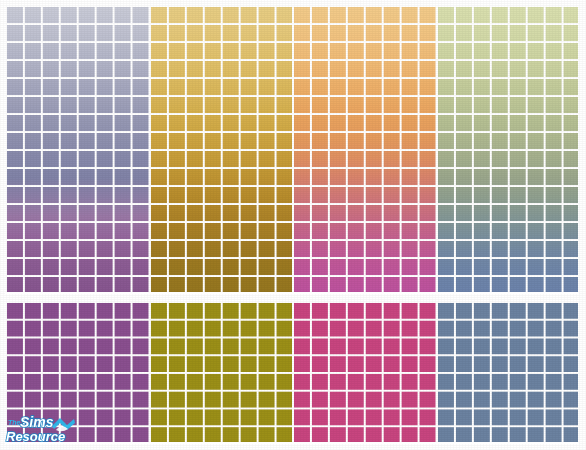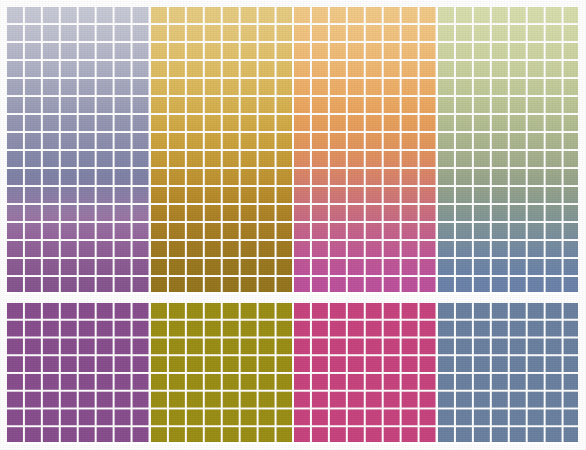--- a/index.html
+++ b/index.html
@@ -169,14 +169,25 @@
     <div class="block">
       <div class="fill" id="fill-s3" style="background: rgb(107, 130, 160);"></div>
       <div class="grid grid-bottom"></div>
     </div>
 
     <div class="edge-bottom"></div>
   </div>
 
   <div id="noise"></div>
 
+  <div id="watermark">
+    <svg viewBox="0 0 82 31" xmlns="http://www.w3.org/2000/svg" aria-label="The Sims Resource">
+      <g>
+        <path d="M48 12 L56 4 L63 11 L70 5 L71 9 L63 16 L56 9 L50 15 Z" fill="#29b6e8" opacity="0.95"></path>
+        <path d="M52 16 Q58 9 64 15 Q58 19 52 16 Z" fill="#ffffff" opacity="0.9"></path>
+      </g>
+      <text id="wm-the" x="4" y="11" font-family="'Liberation Sans',sans-serif" font-size="7" font-weight="bold" font-style="italic" fill="#29b6e8">The</text>
+      <text id="wm-sims" x="16" y="13" font-family="'Liberation Sans',sans-serif" font-size="14" font-weight="bold" font-style="italic" fill="#ffffff" stroke="#1a84c4" stroke-width="1.6" paint-order="stroke">Sims</text>
+      <text id="wm-resource" x="2" y="27" font-family="'Liberation Sans',sans-serif" font-size="13" font-weight="bold" font-style="italic" fill="#ffffff" stroke="#1a84c4" stroke-width="1.6" paint-order="stroke">Resource</text>
+    </svg>
+  </div>
 
 </div>
 
 </body></html>

